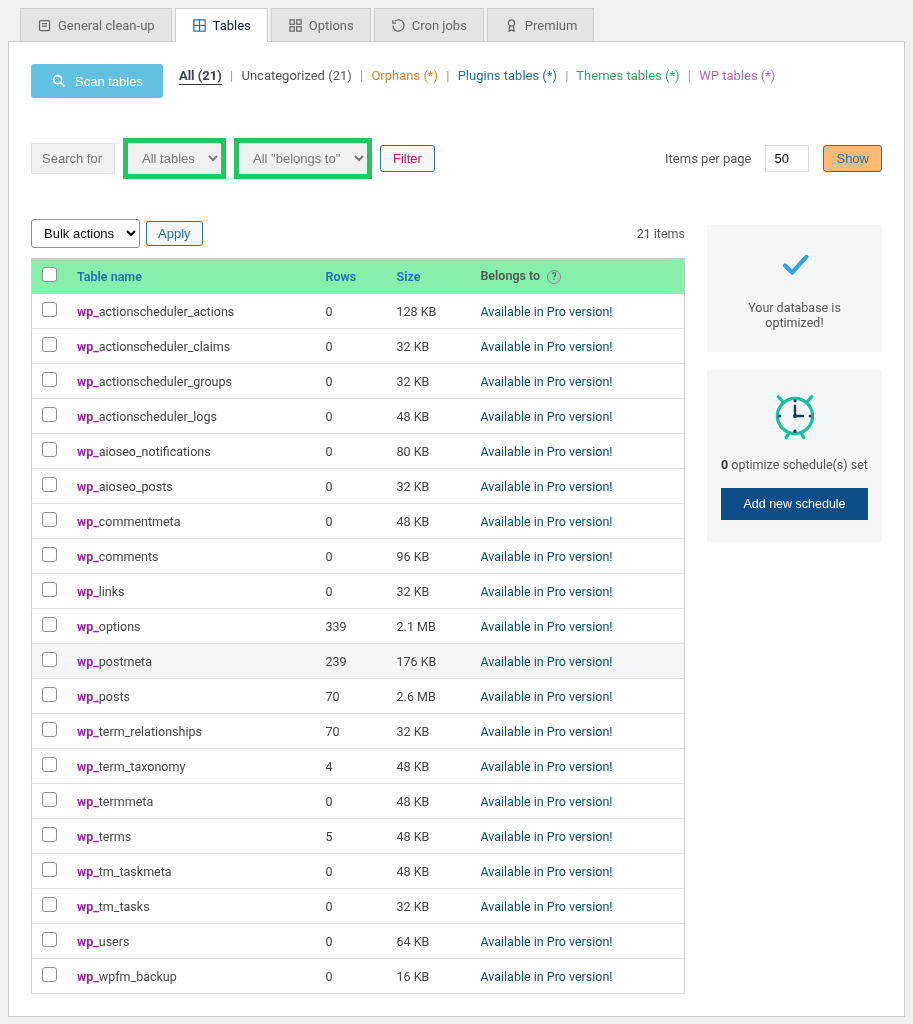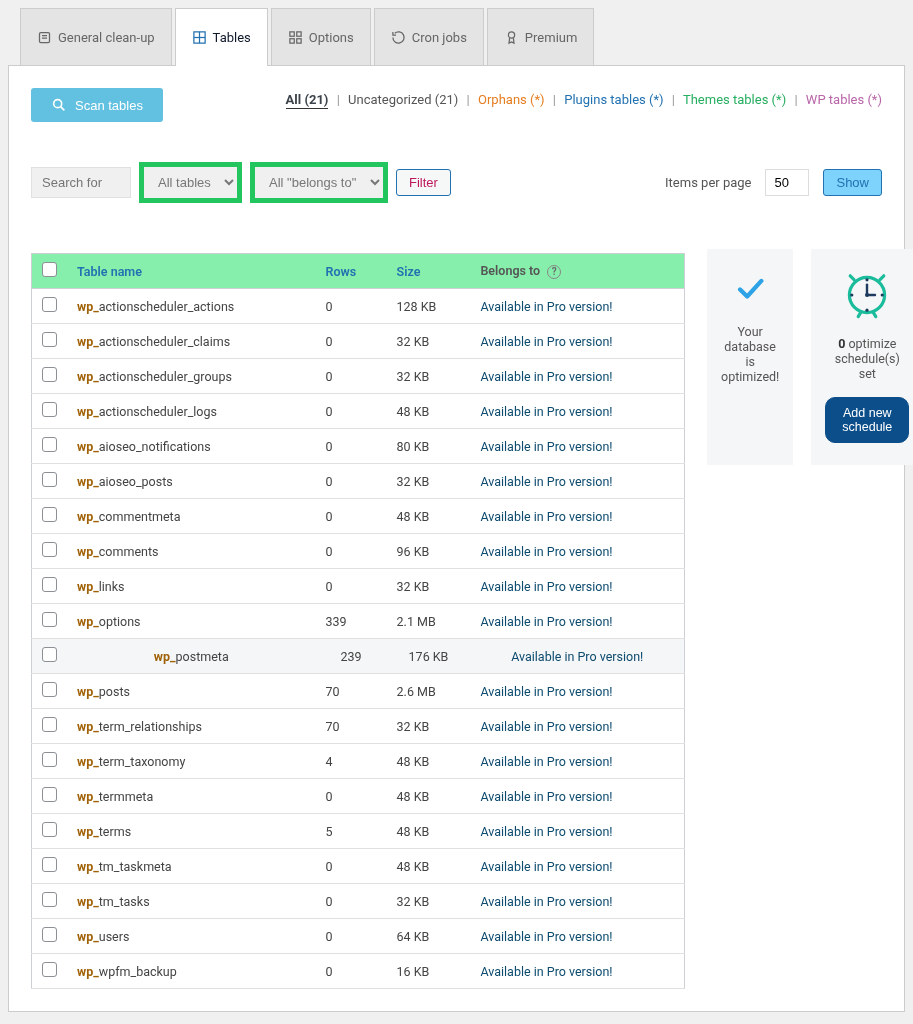--- a/index.html
+++ b/index.html
@@ -1,85 +1,85 @@
 <!DOCTYPE html>
 <html><head>
 <meta charset="utf-8">
 <style>
 * { box-sizing: border-box; margin: 0; padding: 0; }
 body { font-family: -apple-system, BlinkMacSystemFont, "Segoe UI", Roboto, sans-serif; background: #f0f0f1; font-size: 13px; color: #3c434a; }
 .wrap { padding: 8px 8px 16px 8px; }
 
 
 .tabs { display: flex; gap: 3px; margin-left: 12px; }
-.tab { display: flex; align-items: center; gap: 6px; padding: 21px 16px; background: #e4e4e4; color: #666; border: 1px solid #ccc; border-bottom: none; cursor: pointer; font-size: 13px; }
+.tab { display: flex; align-items: center; gap: 6px; padding: 9px 16px; background: #e4e4e4; color: #666; border: 1px solid #ccc; border-bottom: none; cursor: pointer; font-size: 13px; }
 .tab.active { background: #fff; color: #0f172a; border-color: #ccc; position: relative; z-index: 2; }
 .tab .ico { width: 15px; height: 15px; display: inline-flex; align-items: center; justify-content: center; color: #666; }
 .tab.active .ico { color: #2271b1; }
 
 .panel { background: #fff; border: 1px solid #ccc; padding: 22px; margin-top: -1px; position: relative; }
 
 
 .top-row { display: flex; align-items: flex-start; gap: 16px; }
 .scan-btn { display: flex; align-items: center; gap: 8px; background: #62c0e0; color: #fff; border: none; padding: 9px 20px; border-radius: 3px; font-size: 13px; cursor: pointer; }
 .scan-btn .ico { width: 16px; height: 16px; }
 
-.filter-links { font-size: 13px; text-align: right; flex: 1; margin-top: 4px; }
+.filter-links { font-size: 13px; text-align: left; flex: 1; margin-top: 4px; }
 .filter-links span, .filter-links a { cursor: pointer; }
 .filter-links .sep { color: #999; margin: 0 5px; }
 .filter-links .all { font-weight: bold; border-bottom: 1px solid #333; padding-bottom: 1px; }
 .filter-links .uncat { color: #555; }
 .filter-links .orphans { color: #e67e22; }
 .filter-links .plugins { color: #2271b1; }
 .filter-links .themes { color: #27ae60; }
 .filter-links .wp { color: #b966a9; }
 
 
 .second-row { display: flex; align-items: center; gap: 8px; margin-top: 40px; }
-.search-input { background: #f0f0f1; border: 1px solid #e0e0e0; padding: 7px 10px; width: 100px; font-size: 13px; color: #555; }
+.search-input { background: #f0f0f1; border: 1px solid #e0e0e0; padding: 7px 10px; width: 84px; font-size: 13px; color: #555; }
 .select-like { background: #f0f0f1; border: 5px solid #22c55e; padding: 7px 10px; color: #777; font-size: 13px; cursor: pointer; }
 .filter-btn { border: 1px solid #2271b1; color: #be185d; background: #f6f7f7; padding: 5px 12px; border-radius: 3px; cursor: pointer; font-size: 13px; }
 .spacer { flex: 1; }
 .ipp-label { color: #555; margin-right: 6px; }
 .ipp-input { border: 1px solid #ddd; padding: 5px 8px; width: 44px; font-size: 13px; }
-.show-btn { border: 1px solid #2271b1; color: #2271b1; background: #7dd3fc; padding: 5px 12px; border-radius: 3px; cursor: pointer; font-size: 13px; margin-left: 6px; }
+.show-btn { border: 1px solid #2271b1; color: #2271b1; background: #fdba74; padding: 5px 12px; border-radius: 3px; cursor: pointer; font-size: 13px; margin-left: 6px; }
 
 
 .columns { display: flex; gap: 22px; margin-top: 40px; align-items: flex-start; }
 .left { flex: 1; }
-.right { width: 175px; display: flex; gap: 18px; margin-top: 6px; }
+.right { width: 175px; display: flex; flex-direction: column; gap: 18px; margin-top: 6px; }
 
 
 .bulk-row { display: flex; align-items: center; }
 .bulk-select { border: 1px solid #8c8f94; background: #fff; padding: 5px 8px; border-radius: 3px; font-size: 13px; cursor: pointer; }
 .apply-btn { border: 1px solid #2271b1; color: #2271b1; background: #f6f7f7; padding: 4px 11px; border-radius: 3px; cursor: pointer; font-size: 13px; margin-left: 6px; }
 .items-count { margin-left: auto; color: #555; font-size: 12.5px; }
 
 
 table.dbt { width: 100%; border-collapse: collapse; border: 1px solid #ccd0d4; margin-top: 10px; }
 table.dbt th, table.dbt td { text-align: left; padding: 8px 10px; border-bottom: 1px solid #e0e0e0; font-size: 12.5px; }
 table.dbt thead th { background: #86efac; color: #2271b1; font-weight: 600; border-bottom: 1px solid #ccd0d4; }
 table.dbt thead th:first-child { width: 22px; }
 table.dbt thead th.belongs { color: #555; }
-table.dbt td .prefix { font-weight: 700; color: #a16207; }
+table.dbt td .prefix { font-weight: 700; color: #a21caf; }
 table.dbt td .name { color: #444; }
 table.dbt td.pro { color: #0c4a6e; }
 table.dbt td.rows, table.dbt td.size { color: #444; }
-table.dbt tr.highlight td { background: #f5f6f7; text-align: center; }
+table.dbt tr.highlight td { background: #f5f6f7; }
 .cb { width: 15px; height: 15px; border: 1px solid #8c8f94; border-radius: 3px; display: inline-block; cursor: pointer; background:#fff; }
 .help-circle { display: inline-flex; width: 14px; height: 14px; border: 1px solid #888; border-radius: 50%; align-items: center; justify-content: center; font-size: 10px; color: #666; margin-left: 4px; vertical-align: middle; }
 
 
 .card { background: #f5f6f7; padding: 22px 14px; text-align: center; }
 .card .check svg { stroke: #2ea2e6; }
 .card .opt-text { margin-top: 16px; font-size: 12.5px; color: #555; }
 .card .clock svg { }
 .card .sched-text { margin-top: 14px; font-size: 12.5px; color: #555; }
 .card .sched-text b { color: #333; }
-.add-sched { background: #0b4e8a; border:1px solid #0b4e8a; color: #fff; padding: 8px 16px; margin-top: 16px; border-radius: 10px; cursor: pointer; font-size: 12.5px; width: 100%; }
+.add-sched { background: #0b4e8a; border:1px solid #0b4e8a; color: #fff; padding: 8px 16px; margin-top: 16px; border-radius: 0; cursor: pointer; font-size: 12.5px; width: 100%; }
 </style>
 </head>
 <body>
 
 <div class="wrap">
   <div class="tabs">
     <div class="tab">
       <span class="ico">
           <svg viewBox="0 0 24 24" width="15" height="15" fill="none" stroke="currentColor" stroke-width="2">
             <rect x="4" y="4" width="16" height="16" rx="2"></rect>
@@ -160,20 +160,25 @@
       <select class="select-like"><option>All "belongs to"</option></select>
       <button class="filter-btn">Filter</button>
       <div class="spacer"></div>
       <span class="ipp-label">Items per page</span>
       <input class="ipp-input" value="50" style="">
       <button class="show-btn">Show</button>
     </div>
 
     <div class="columns">
       <div class="left">
+        <div class="bulk-row">
+          <select class="bulk-select"><option>Bulk actions</option></select>
+          <button class="apply-btn">Apply</button>
+          <span class="items-count">21 items</span>
+        </div>
 
         <table class="dbt">
           <thead>
             <tr>
               <th><span class="cb"></span></th>
               <th>Table name</th>
               <th>Rows</th>
               <th>Size</th>
               <th class="belongs">
                 <span>Belongs to</span>

